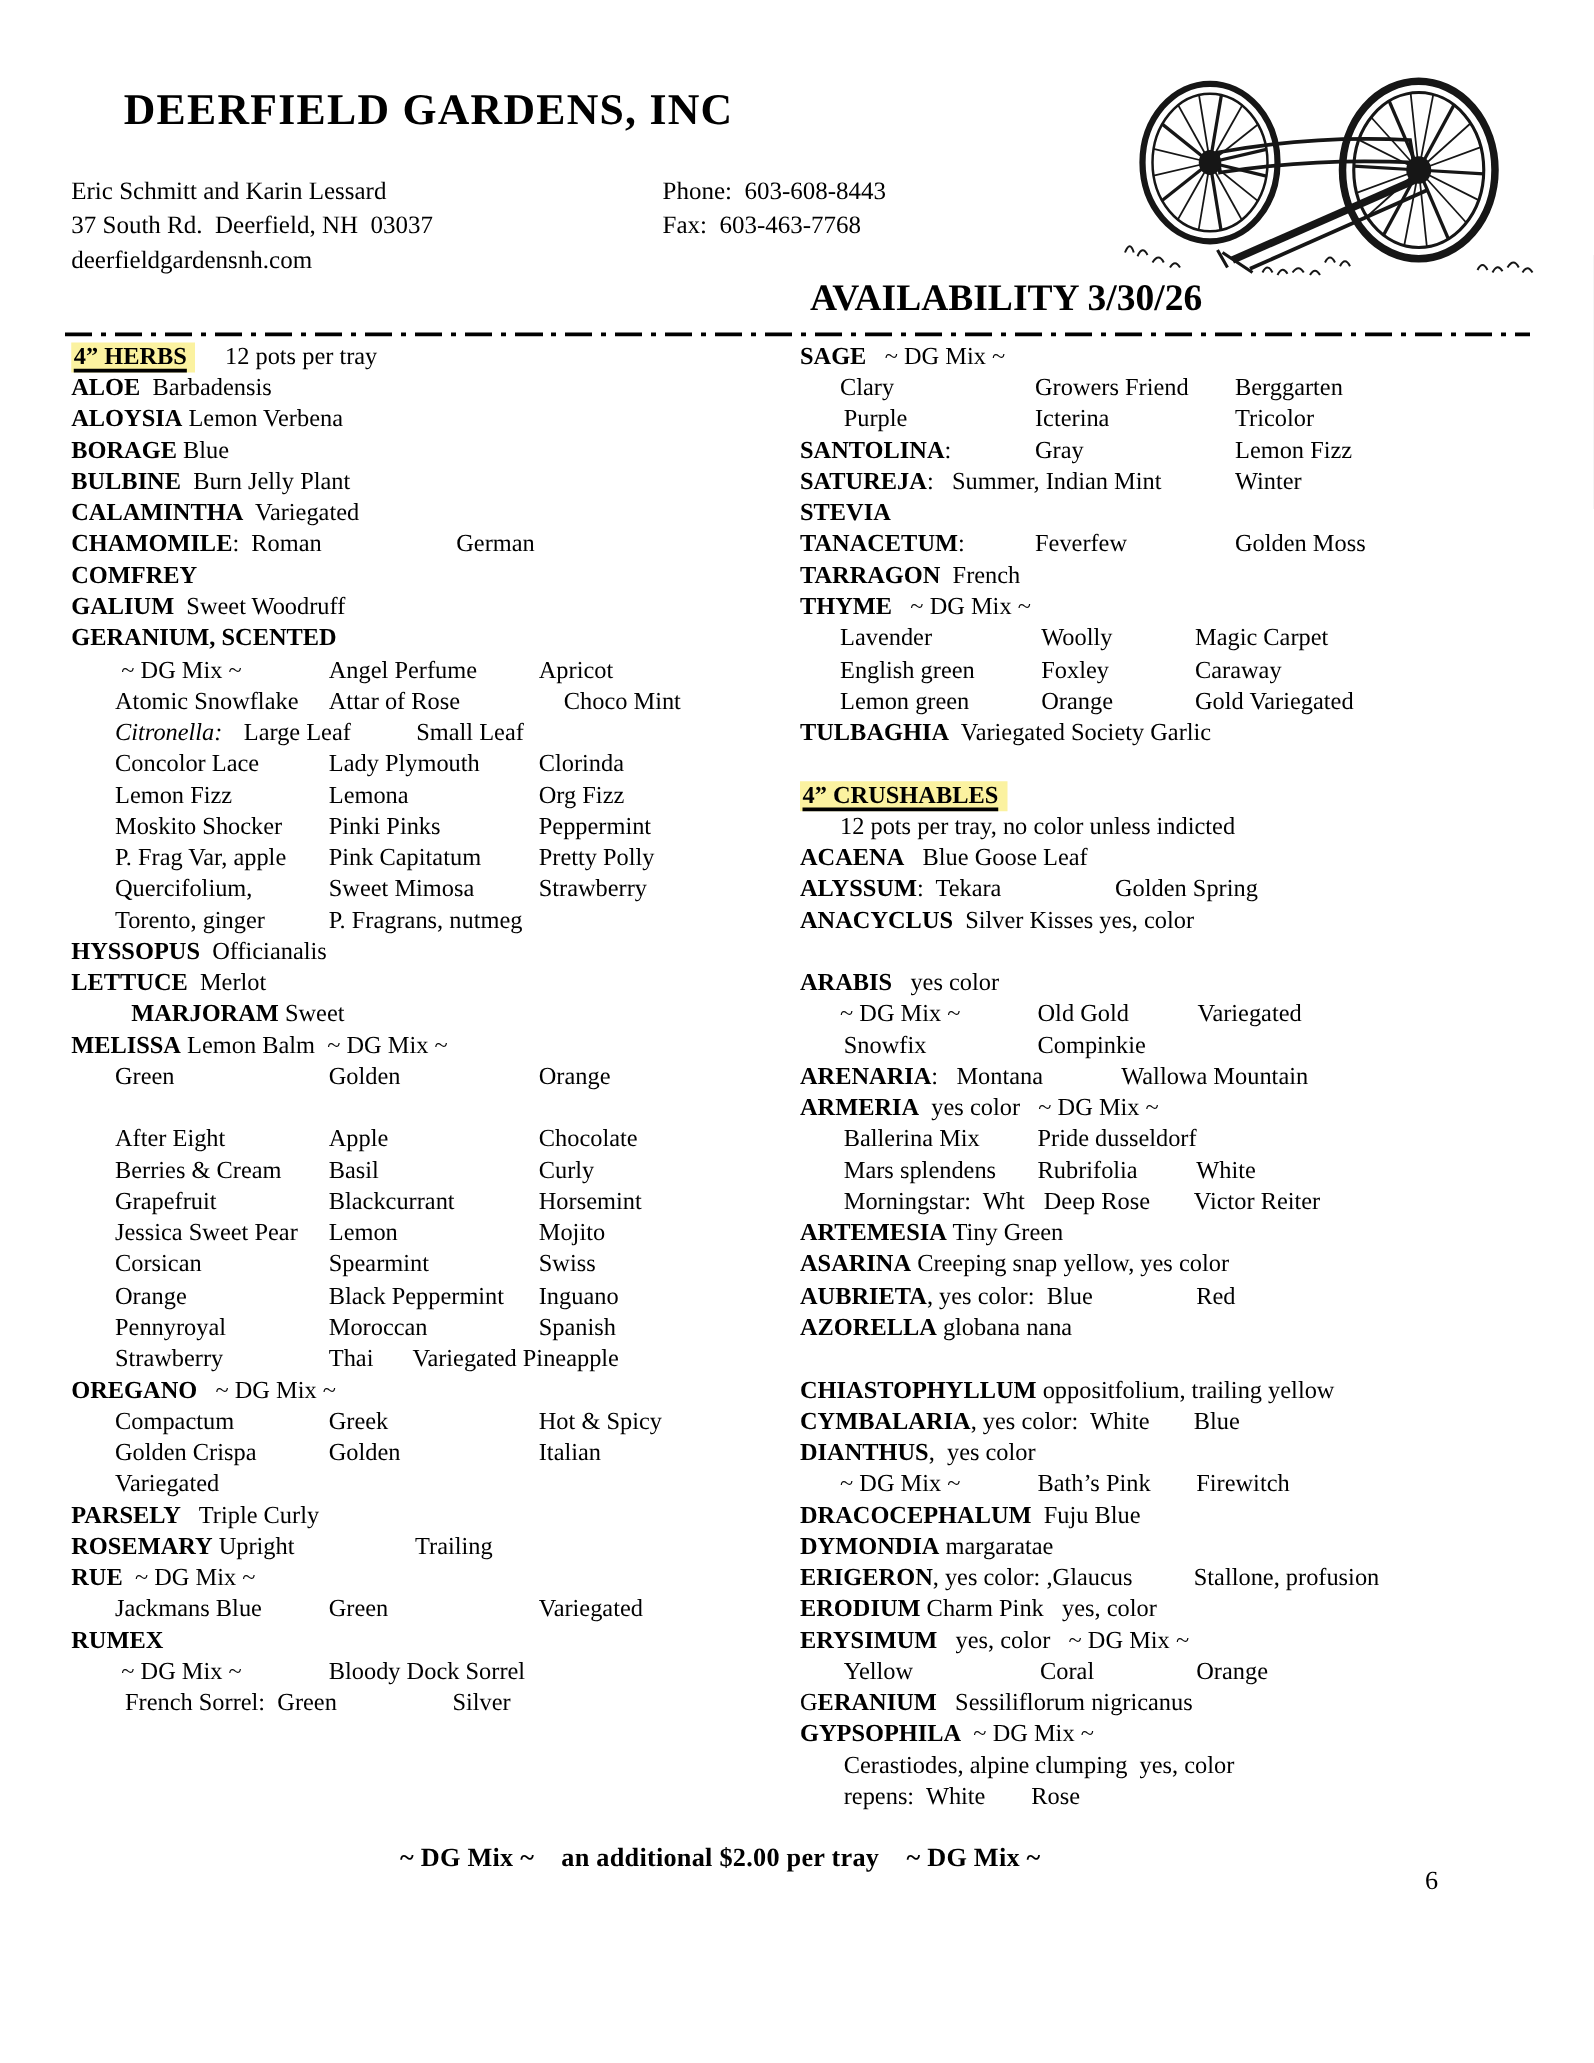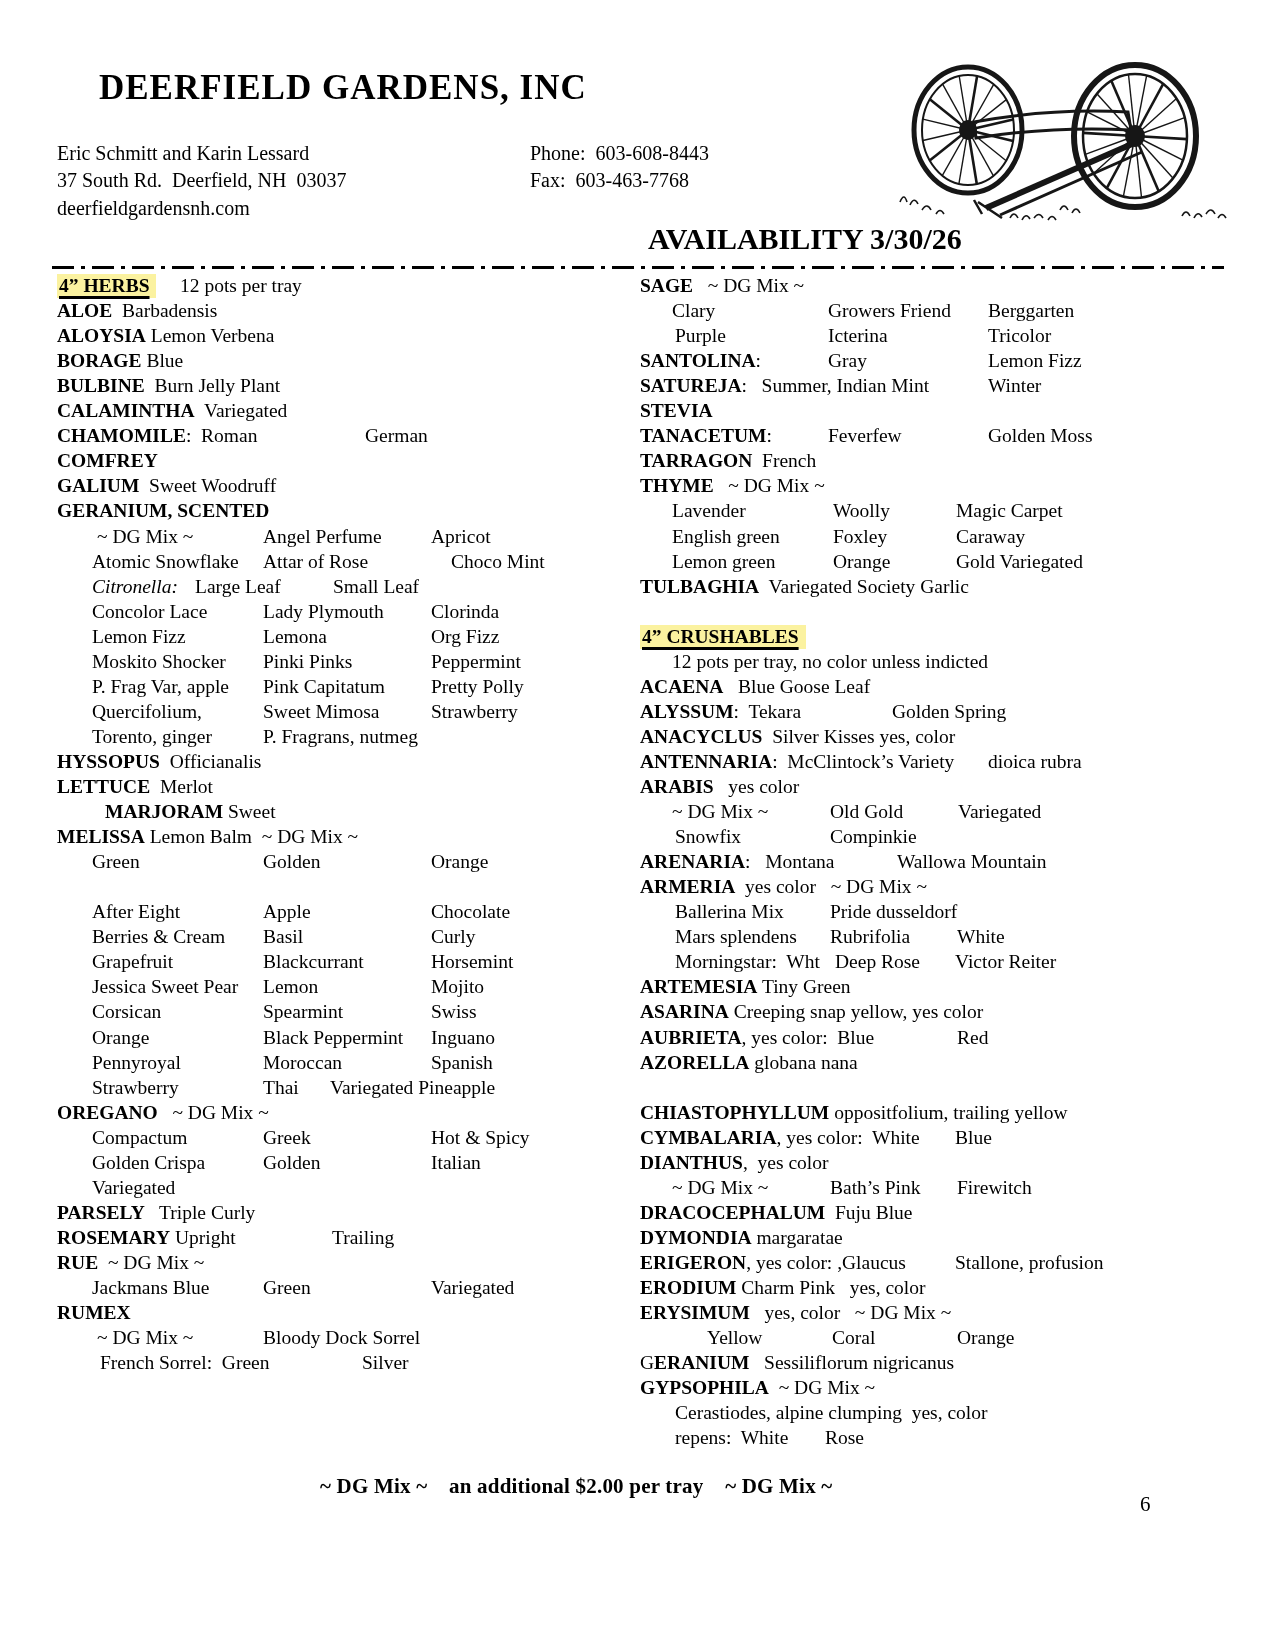--- a/index.html
+++ b/index.html
@@ -189,21 +189,20 @@
       <div class="row" style="top: 225.45px;"><span class="seg abs" style="left: 32px;">Lavender</span><span class="seg abs" style="left: 193px;">Woolly</span><span class="seg abs" style="left: 316px;">Magic Carpet</span></div>
       <div class="row" style="top: 250.5px;"><span class="seg abs" style="left: 32px;">English green</span><span class="seg abs" style="left: 193px;">Foxley</span><span class="seg abs" style="left: 316px;">Caraway</span></div>
       <div class="row" style="top: 275.55px;"><span class="seg abs" style="left: 32px;">Lemon green</span><span class="seg abs" style="left: 193px;">Orange</span><span class="seg abs" style="left: 316px;">Gold Variegated</span></div>
       <div class="row" style="top: 300.6px;"><span class="seg b">TULBAGHIA</span><span class="seg">  Variegated Society Garlic</span></div>
       <div class="row" style="top: 325.65px;"></div>
       <div class="row" style="top: 350.7px;"><span class="seg b hl">4” CRUSHABLES</span></div>
       <div class="row" style="top: 375.75px;"><span class="seg abs" style="left: 32px;">12 pots per tray, no color unless indicted</span></div>
       <div class="row" style="top: 400.8px;"><span class="seg b">ACAENA</span><span class="seg">   Blue Goose Leaf</span></div>
       <div class="row" style="top: 425.85px;"><span class="seg b">ALYSSUM</span><span class="seg">:  Tekara</span><span class="seg abs" style="left: 252px;">Golden Spring</span></div>
       <div class="row" style="top: 450.9px;"><span class="seg b">ANACYCLUS</span><span class="seg">  Silver Kisses yes, color</span></div>
-      <div class="row" style="top: 475.95px;"><span class="seg b">ANTENNARIA</span><span class="seg">:  McClintock’s Variety</span><span class="seg abs" style="left: 348px;">dioica rubra</span></div>
       <div class="row" style="top: 501px;"><span class="seg b">ARABIS</span><span class="seg">   yes color</span></div>
       <div class="row" style="top: 526.05px;"><span class="seg abs" style="left: 32px;">~ DG Mix ~</span><span class="seg abs" style="left: 190px;">Old Gold</span><span class="seg abs" style="left: 318px;">Variegated</span></div>
       <div class="row" style="top: 551.1px;"><span class="seg abs" style="left: 35px;">Snowfix</span><span class="seg abs" style="left: 190px;">Compinkie</span></div>
       <div class="row" style="top: 576.15px;"><span class="seg b">ARENARIA</span><span class="seg">:   Montana</span><span class="seg abs" style="left: 257px;">Wallowa Mountain</span></div>
       <div class="row" style="top: 601.2px;"><span class="seg b">ARMERIA</span><span class="seg">  yes color   ~ DG Mix ~</span></div>
       <div class="row" style="top: 626.25px;"><span class="seg abs" style="left: 35px;">Ballerina Mix</span><span class="seg abs" style="left: 190px;">Pride dusseldorf</span></div>
       <div class="row" style="top: 651.3px;"><span class="seg abs" style="left: 35px;">Mars splendens</span><span class="seg abs" style="left: 190px;">Rubrifolia</span><span class="seg abs" style="left: 317px;">White</span></div>
       <div class="row" style="top: 676.35px;"><span class="seg abs" style="left: 35px;">Morningstar:  Wht</span><span class="seg abs" style="left: 195px;">Deep Rose</span><span class="seg abs" style="left: 315px;">Victor Reiter</span></div>
       <div class="row" style="top: 701.4px;"><span class="seg b">ARTEMESIA</span><span class="seg"> Tiny Green</span></div>
       <div class="row" style="top: 726.45px;"><span class="seg b">ASARINA</span><span class="seg"> Creeping snap yellow, yes color</span></div>
@@ -211,21 +210,21 @@
       <div class="row" style="top: 776.55px;"><span class="seg b">AZORELLA</span><span class="seg"> globana nana</span></div>
       <div class="row" style="top: 826.65px;"><span class="seg b">CHIASTOPHYLLUM</span><span class="seg"> oppositfolium, trailing yellow</span></div>
       <div class="row" style="top: 851.7px;"><span class="seg b">CYMBALARIA</span><span class="seg">, yes color:  White</span><span class="seg abs" style="left: 315px;">Blue</span></div>
       <div class="row" style="top: 876.75px;"><span class="seg b">DIANTHUS</span><span class="seg">,  yes color</span></div>
       <div class="row" style="top: 901.8px;"><span class="seg abs" style="left: 32px;">~ DG Mix ~</span><span class="seg abs" style="left: 190px;">Bath’s Pink</span><span class="seg abs" style="left: 317px;">Firewitch</span></div>
       <div class="row" style="top: 926.85px;"><span class="seg b">DRACOCEPHALUM</span><span class="seg">  Fuju Blue</span></div>
       <div class="row" style="top: 951.9px;"><span class="seg b">DYMONDIA</span><span class="seg"> margaratae</span></div>
       <div class="row" style="top: 976.95px;"><span class="seg b">ERIGERON</span><span class="seg">, yes color: ,Glaucus</span><span class="seg abs" style="left: 315px;">Stallone, profusion</span></div>
       <div class="row" style="top: 1002px;"><span class="seg b">ERODIUM</span><span class="seg"> Charm Pink   yes, color</span></div>
       <div class="row" style="top: 1027.05px;"><span class="seg b">ERYSIMUM</span><span class="seg">   yes, color   ~ DG Mix ~</span></div>
-      <div class="row" style="top: 1052.1px;"><span class="seg abs" style="left: 35px; margin-left: 32px;">Yellow</span><span class="seg abs" style="left: 192px;">Coral</span><span class="seg abs" style="left: 317px;">Orange</span></div>
+      <div class="row" style="top: 1052.1px;"><span class="seg abs" style="left: 35px;">Yellow</span><span class="seg abs" style="left: 192px;">Coral</span><span class="seg abs" style="left: 317px;">Orange</span></div>
       <div class="row" style="top: 1077.15px;"><span class="seg">G</span><span class="seg b">ERANIUM</span><span class="seg">   Sessiliflorum nigricanus</span></div>
       <div class="row" style="top: 1102.2px;"><span class="seg b">GYPSOPHILA</span><span class="seg">  ~ DG Mix ~</span></div>
       <div class="row" style="top: 1127.25px;"><span class="seg abs" style="left: 35px;">Cerastiodes, alpine clumping  yes, color</span></div>
       <div class="row" style="top: 1152.3px;"><span class="seg abs" style="left: 35px;">repens:  White</span><span class="seg abs" style="left: 185px;">Rose</span></div>
     </div>
 
   <div class="footer-note">~ DG Mix ~    an additional $2.00 per tray    ~ DG Mix ~</div>
   <div class="page-number">6</div>
 
 </div>

